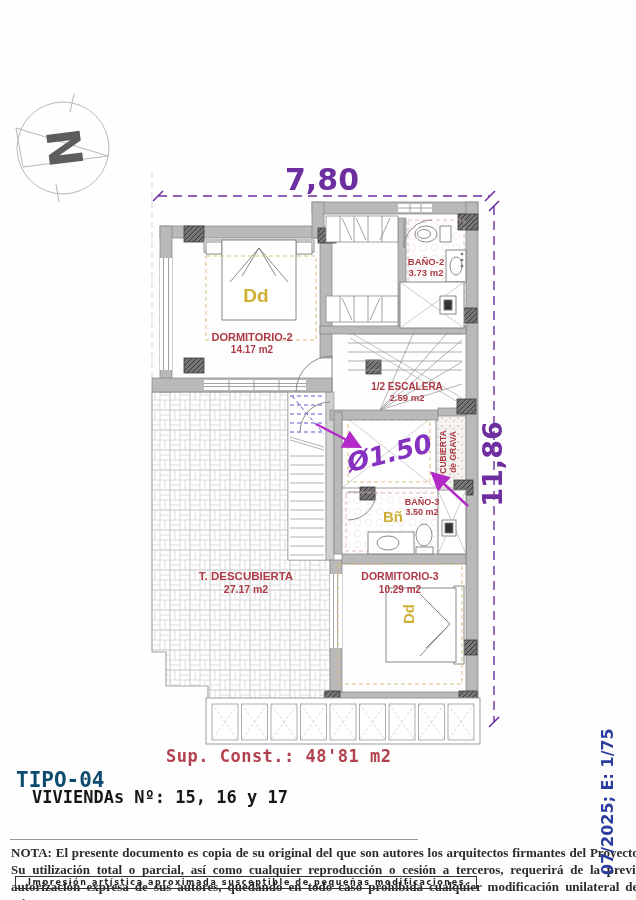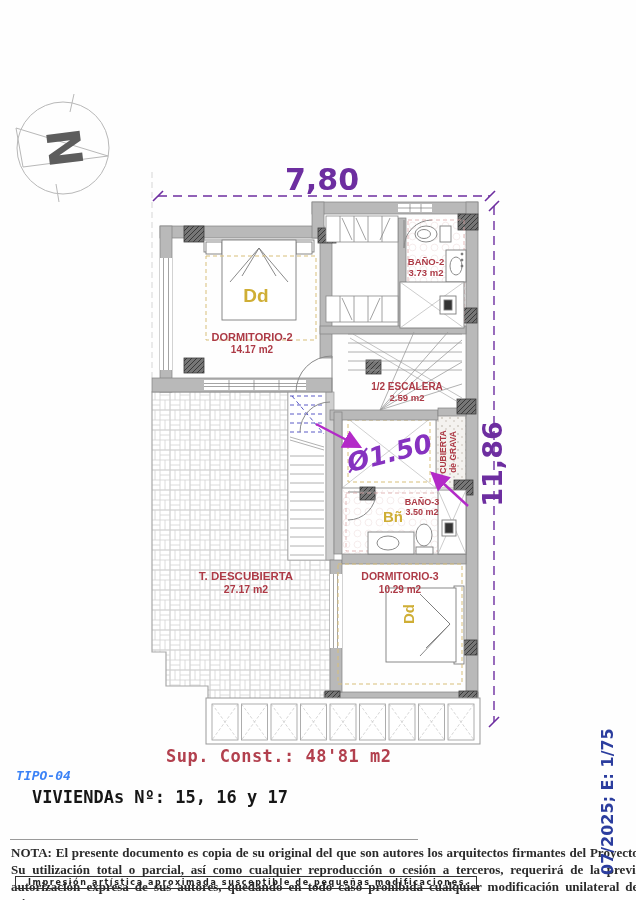--- a/index.html
+++ b/index.html
@@ -19,21 +19,21 @@
   .pdash{fill:none;stroke:#dca8a8;stroke-width:.8;stroke-dasharray:4 3;}
   .door{fill:none;stroke:#8a8a8a;stroke-width:1;}
   .bluedash{stroke:#4848c0;stroke-width:.9;stroke-dasharray:4 3;}
   .dimline{stroke:#6d2ea0;stroke-width:1.4;stroke-dasharray:9 6;fill:none;}
   .dimtick{stroke:#6d2ea0;stroke-width:1.6;}
   .arrow{stroke:#b32ac8;stroke-width:2.4;}
   .titleblock{position:absolute;left:0;top:0;width:636px;height:900px;pointer-events:none;margin-left:8px;}
   .supconst{position:absolute;left:158px;top:746px;font-family:"DejaVu Sans Mono",monospace;
             font-weight:bold;font-size:17px;color:#b2404e;letter-spacing:.5px;}
   .tipo{position:absolute;left:8px;top:768px;font-family:"DejaVu Sans Mono",monospace;
-        font-weight:bold;font-size:13px;color:#3b82f6;font-style:italic;}
+        font-weight:bold;font-size:21px;color:#0c4a6e;}
   .viviendas{position:absolute;left:24px;top:787px;font-family:"DejaVu Sans Mono",monospace;
         font-weight:bold;font-size:17px;color:#161616;}
   .planta{position:absolute;left:4px;top:804px;font-family:"DejaVu Sans Mono",monospace;
         font-weight:bold;font-size:34px;color:#242424;letter-spacing:1px;}
   .rule{position:absolute;left:2px;top:839px;width:408px;height:0;border-top:1px solid #9a9a9a;}
   .nota{position:absolute;left:3px;top:845px;width:631px;font-family:"Liberation Serif",serif;
         font-size:13px;line-height:1.3;color:#2a2a2a;text-align:justify;font-weight:bold;}
   .impresion{position:absolute;left:7px;top:876px;width:436px;border:1px solid #333;
         font-family:"DejaVu Sans",sans-serif;font-weight:bold;font-size:8px;color:#222;
         letter-spacing:1.6px;padding:1px 12px;white-space:nowrap;overflow:hidden;}

